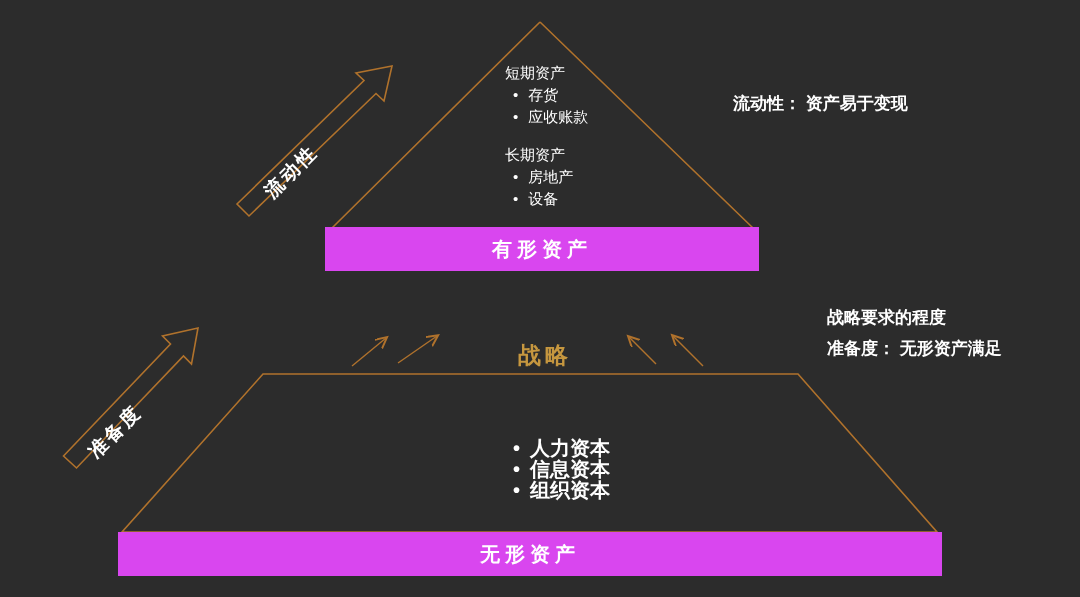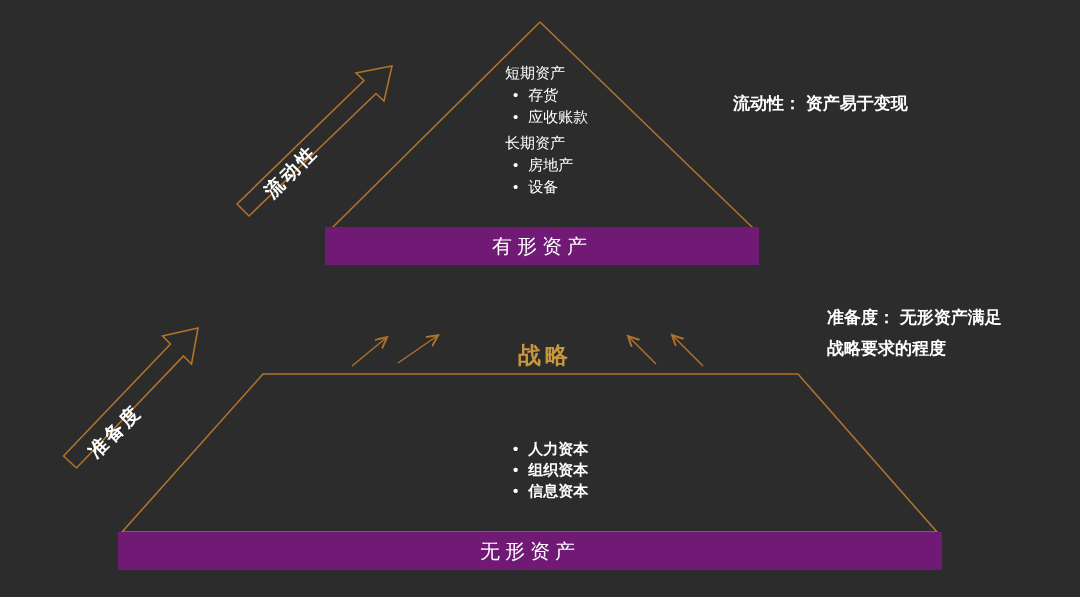--- a/index.html
+++ b/index.html
@@ -4,23 +4,23 @@
 <style>
   html,body{margin:0;padding:0;background:#1f1f1f;}
   #canvas{
     position:relative;width:1080px;height:597px;overflow:hidden;
     background:#2c2c2c;
     font-family:"Liberation Sans","DejaVu Sans",sans-serif;
     color:#ffffff;
   }
   #diagram-svg{position:absolute;left:0;top:0;width:1080px;height:597px;}
   .bar{
-    position:absolute;height:38px;background:#701a75;
+    position:absolute;height:44px;background:#d946ef;
     display:flex;align-items:center;justify-content:center;
-    font-size:20px;font-weight:normal;color:#ffffff;letter-spacing:5px;
+    font-size:20px;font-weight:bold;color:#ffffff;letter-spacing:5px;
   }
   .bar-tangible{left:325px;top:227px;width:434px;}
   .bar-intangible{left:118px;top:532px;width:824px;}
   .arrow-label{
     position:absolute;font-size:19px;font-weight:bold;color:#ffffff;
     letter-spacing:3px;white-space:nowrap;transform:rotate(-45deg);
     transform-origin:left center;
   }
   .arrow-label-liquidity{left:268px;top:182px;}
   .arrow-label-readiness{left:92px;top:442px;}
@@ -29,24 +29,24 @@
     white-space:nowrap;line-height:31px;
   }
   .annotation-liquidity{left:733px;top:81px;margin-top:7px;}
   .annotation-readiness{left:827px;top:302px;}
   .strategy-label{
     position:absolute;left:500px;top:340px;width:90px;text-align:center;
     font-size:23px;font-weight:bold;color:#c6973f;letter-spacing:4px;
   }
   .asset-list{position:absolute;left:505px;top:62px;width:200px;font-size:15px;font-weight:normal;}
   .asset-list .group-title{line-height:22px;}
-  .asset-list .group-gap{margin-top:4px;}
+  .asset-list .group-gap{margin-top:16px;}
   .bullet-item{line-height:22px;padding-left:8px;}
   .bullet-item::before{content:"•";margin-right:10px;}
-  .intangible-list{position:absolute;left:505px;top:438px;width:200px;font-size:15px;font-weight:bold;}
+  .intangible-list{position:absolute;left:505px;top:438px;width:200px;font-size:20px;font-weight:bold;}
   .intangible-list .bullet-item{line-height:21px;}
 </style>
 </head>
 <body>
 
 <div id="canvas">
 
   <svg id="diagram-svg" viewBox="0 0 1080 597" xmlns="http://www.w3.org/2000/svg">
     <defs>
       <marker id="ah" markerWidth="10" markerHeight="10" refX="7" refY="4" orient="auto">
@@ -77,28 +77,28 @@
     <div class="group-title">短期资产</div>
     <div class="bullet-item">存货</div>
     <div class="bullet-item">应收账款</div>
     <div class="group-title group-gap">长期资产</div>
     <div class="bullet-item">房地产</div>
     <div class="bullet-item">设备</div>
   </div>
 
   <div class="annotation annotation-liquidity">流动性： 资产易于变现</div>
   <div class="annotation annotation-readiness">
+    <div>战略要求的程度</div>
     <div>准备度： 无形资产满足</div>
-    <div>战略要求的程度</div>
   </div>
 
   <div class="strategy-label">战略</div>
 
   <div class="intangible-list">
     <div class="bullet-item">人力资本</div>
+    <div class="bullet-item">信息资本</div>
     <div class="bullet-item">组织资本</div>
-    <div class="bullet-item">信息资本</div>
   </div>
 
   <div class="bar bar-tangible">有形资产</div>
   <div class="bar bar-intangible">无形资产</div>
 
 </div>
 
 </body></html>

